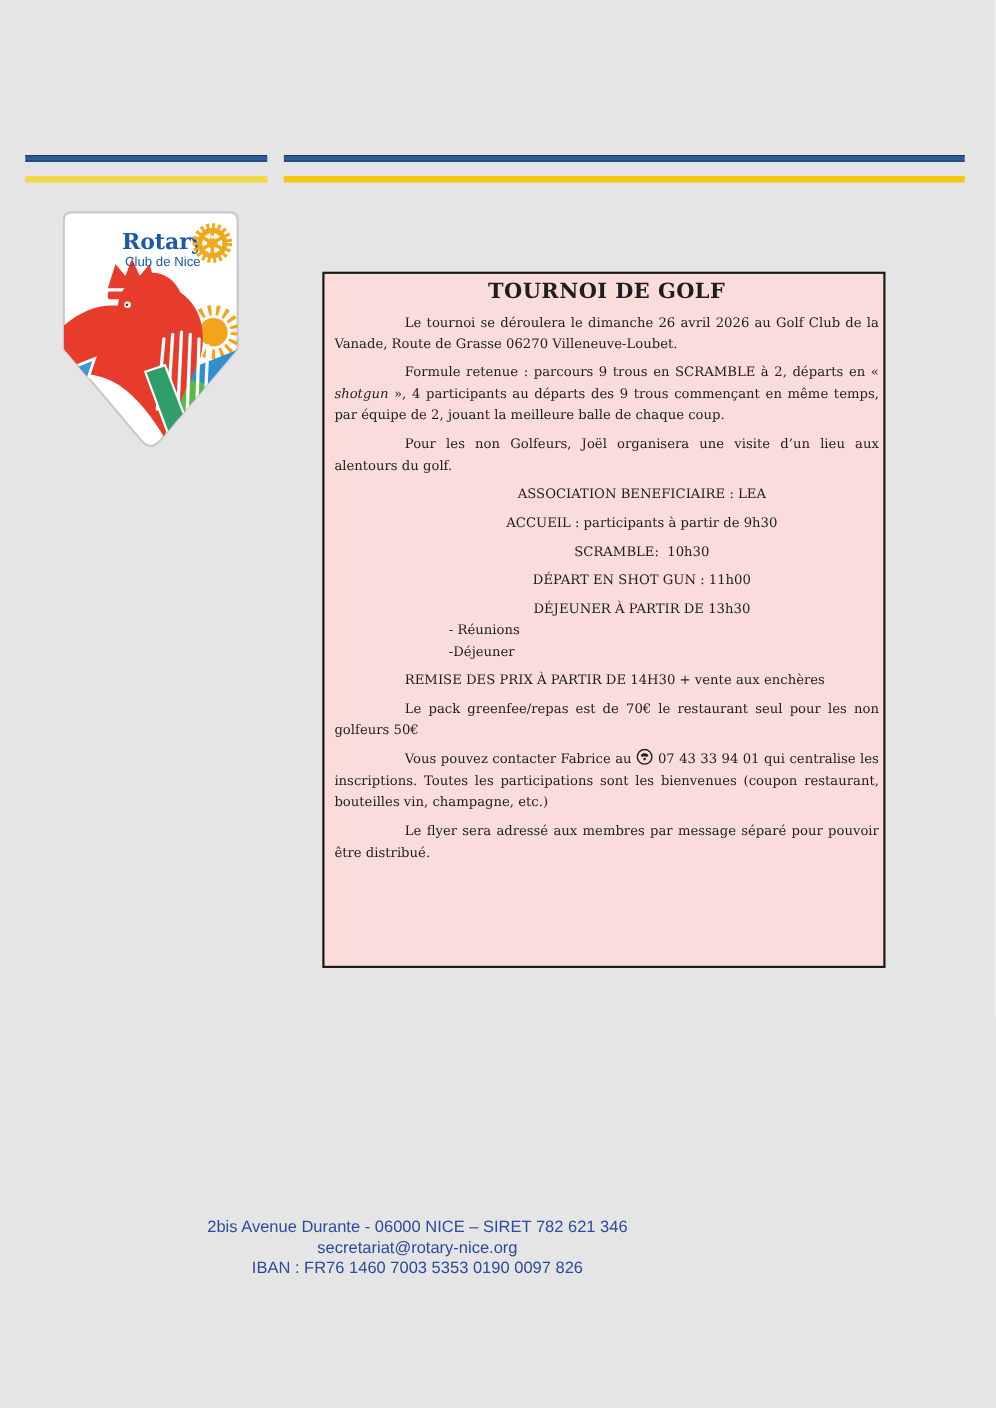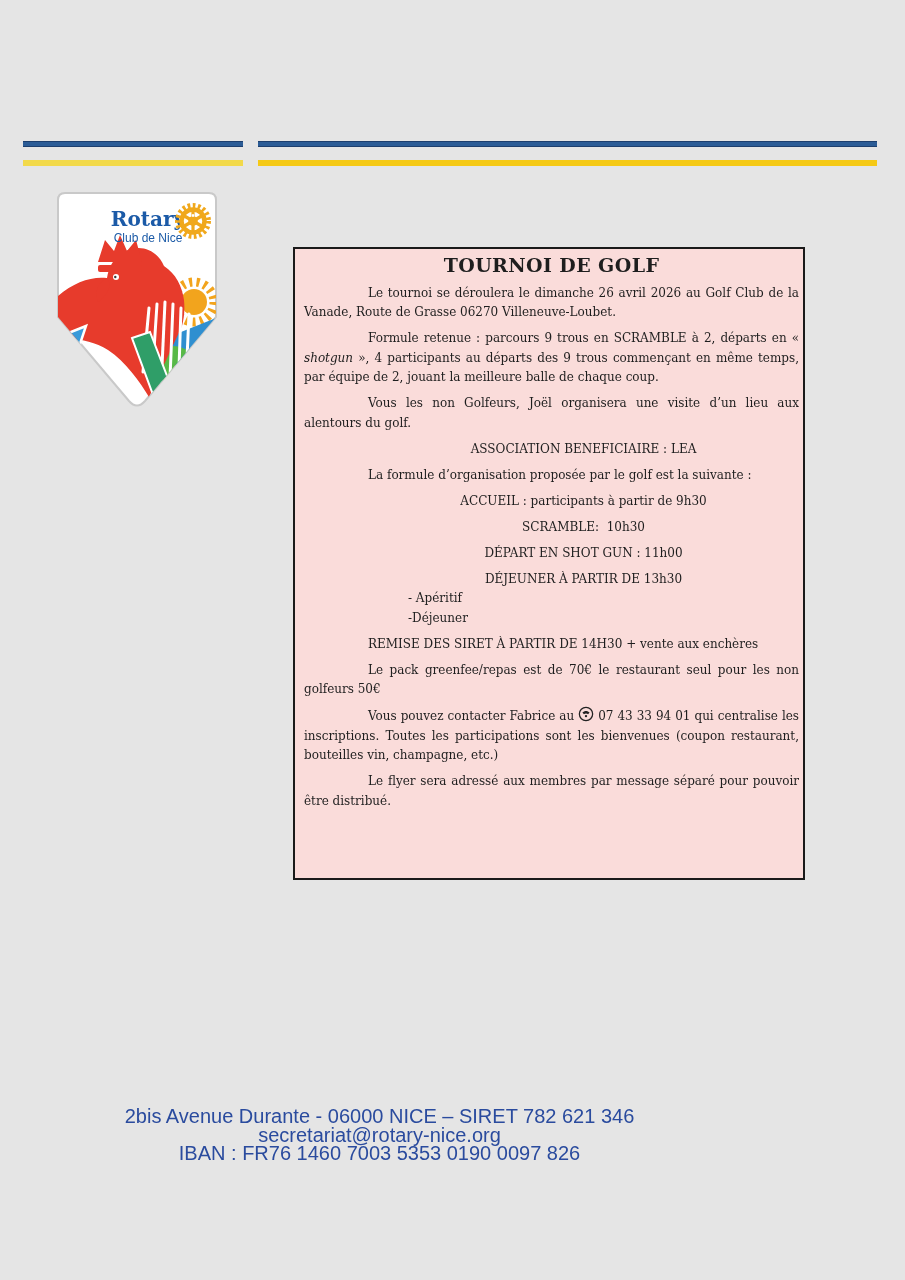--- a/index.html
+++ b/index.html
@@ -46,21 +46,21 @@
   .notice p.schedule{white-space:pre-wrap;text-align:center;}
   .notice p.subitem{margin:0 0 0 104px;text-indent:0;text-align:left;}
   .phone-svg{display:inline-block;vertical-align:-2px;}
 
   
   .footer{
     position:absolute;left:0;top:1107px;width:759px;
     text-align:center;
     color:#2a4b9e;
     font-family:"Liberation Sans", sans-serif;
-    font-size:20px;line-height:18.5px;
+    font-size:15px;line-height:18.5px;
   }
 </style>
 </head>
 <body>
 
 <div class="page">
 
   <div class="bar blue seg-left"></div>
   <div class="bar yellow seg-left"></div>
   <div class="bar blue seg-right"></div>
@@ -124,34 +124,33 @@
     </svg>
   </div>
 
   <div class="notice">
     <h1>TOURNOI DE GOLF</h1>
 
     <p>Le tournoi se déroulera le dimanche 26 avril 2026 au Golf Club de la Vanade, Route de Grasse 06270 Villeneuve-Loubet.</p>
 
     <p><span>Formule retenue : parcours 9 trous en SCRAMBLE à 2, départs en « </span><i>shotgun</i><span> », 4 participants au départs des 9 trous commençant en même temps, par équipe de 2, jouant la meilleure balle de chaque coup.</span></p>
 
-    <p>Vous les non Golfeurs, Joël organisera une visite d’un lieu aux alentours du golf.</p>
+    <p>Pour les non Golfeurs, Joël organisera une visite d’un lieu aux alentours du golf.</p>
 
     <p class="schedule">ASSOCIATION BENEFICIAIRE : LEA</p>
 
-    <p>La formule d’organisation proposée par le golf est la suivante :</p>
 
     <p class="schedule">ACCUEIL : participants à partir de 9h30</p>
     <p class="schedule">SCRAMBLE:  10h30</p>
     <p class="schedule">DÉPART EN SHOT GUN : 11h00</p>
     <p class="schedule">DÉJEUNER À PARTIR DE 13h30</p>
-    <p class="subitem">- Apéritif</p>
+    <p class="subitem">- Réunions</p>
     <p class="subitem">-Déjeuner</p>
 
-    <p>REMISE DES SIRET À PARTIR DE 14H30 + vente aux enchères</p>
+    <p>REMISE DES PRIX À PARTIR DE 14H30 + vente aux enchères</p>
 
     <p>Le pack greenfee/repas est de 70€ le restaurant seul pour les non golfeurs 50€</p>
 
     <p><span>Vous pouvez contacter Fabrice au </span><svg class="phone-svg" width="16" height="16" viewBox="0 0 20 20">
           <circle cx="10" cy="10" r="8.3" fill="none" stroke="#222222" stroke-width="1.6"></circle>
           <path d="M5.5 8.2 C8 5.4 12 5.4 14.5 8.2 L12.6 10.4 C11 9 9 9 7.4 10.4 Z" fill="#222222"></path>
           <circle cx="10" cy="12.6" r="1.5" fill="#222222"></circle>
         </svg><span> 07 43 33 94 01 qui centralise les inscriptions. Toutes les participations sont les bienvenues (coupon restaurant, bouteilles vin, champagne, etc.)</span></p>
 
     <p>Le flyer sera adressé aux membres par message séparé pour pouvoir être distribué.</p>

